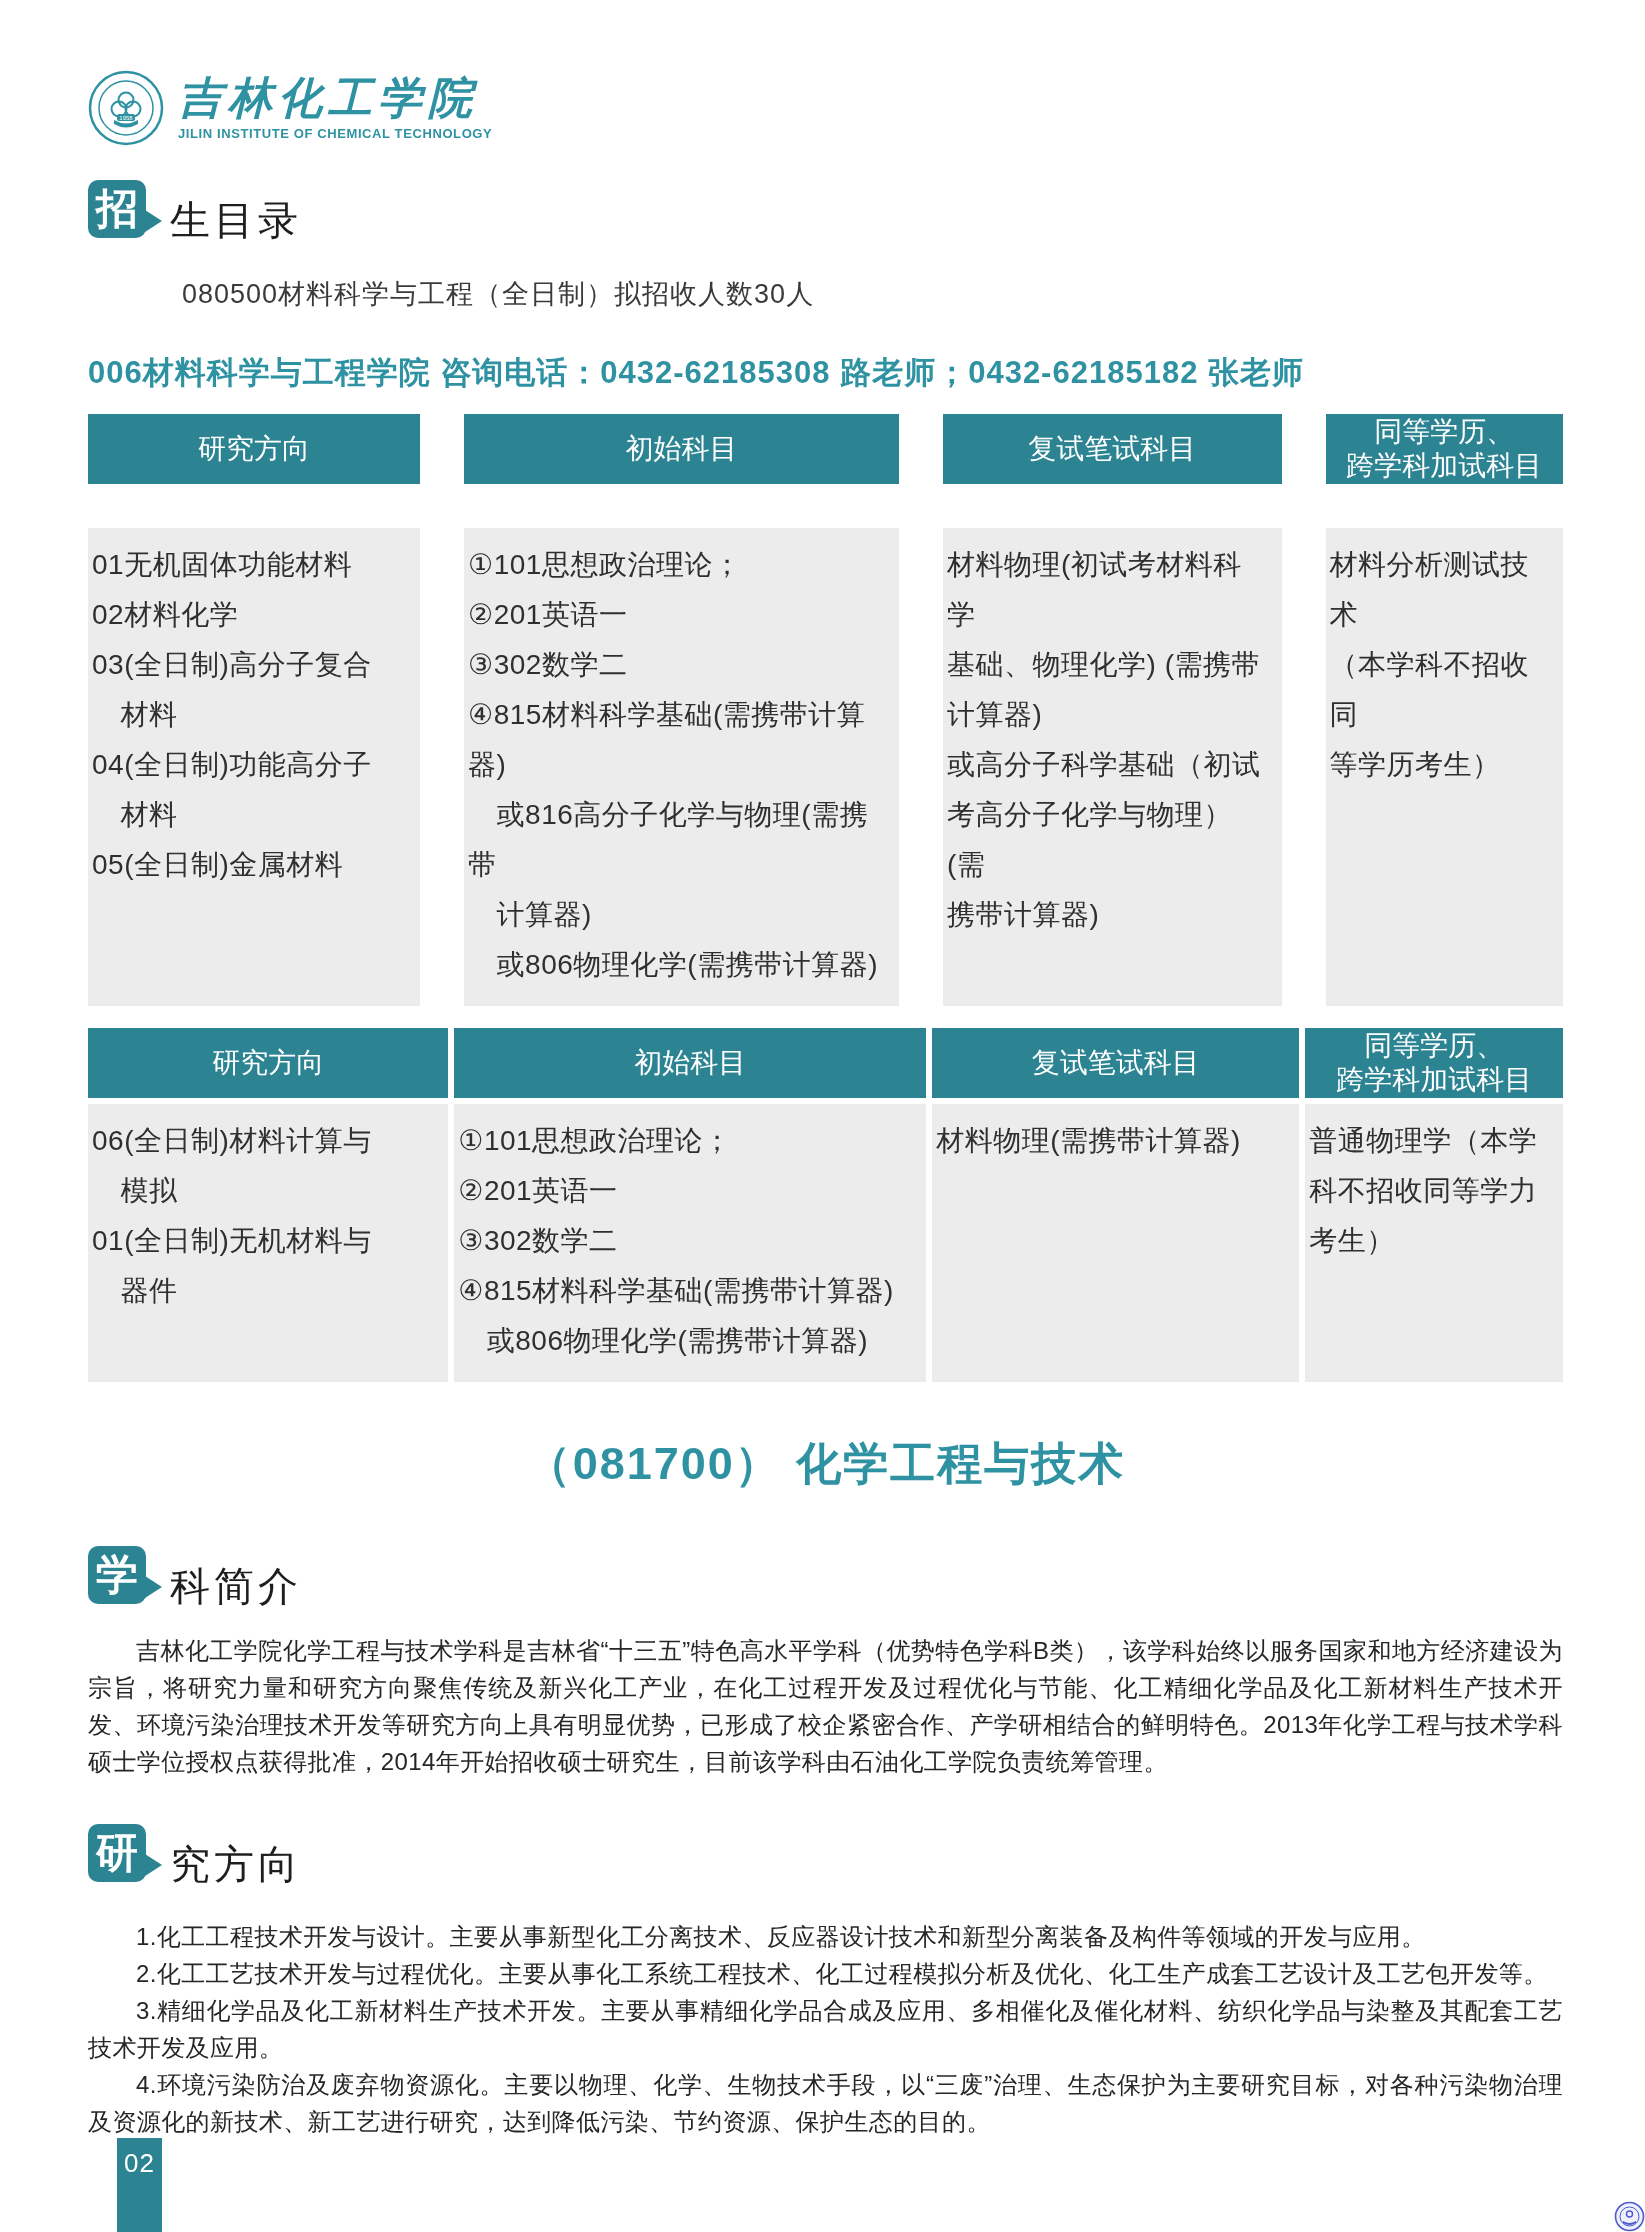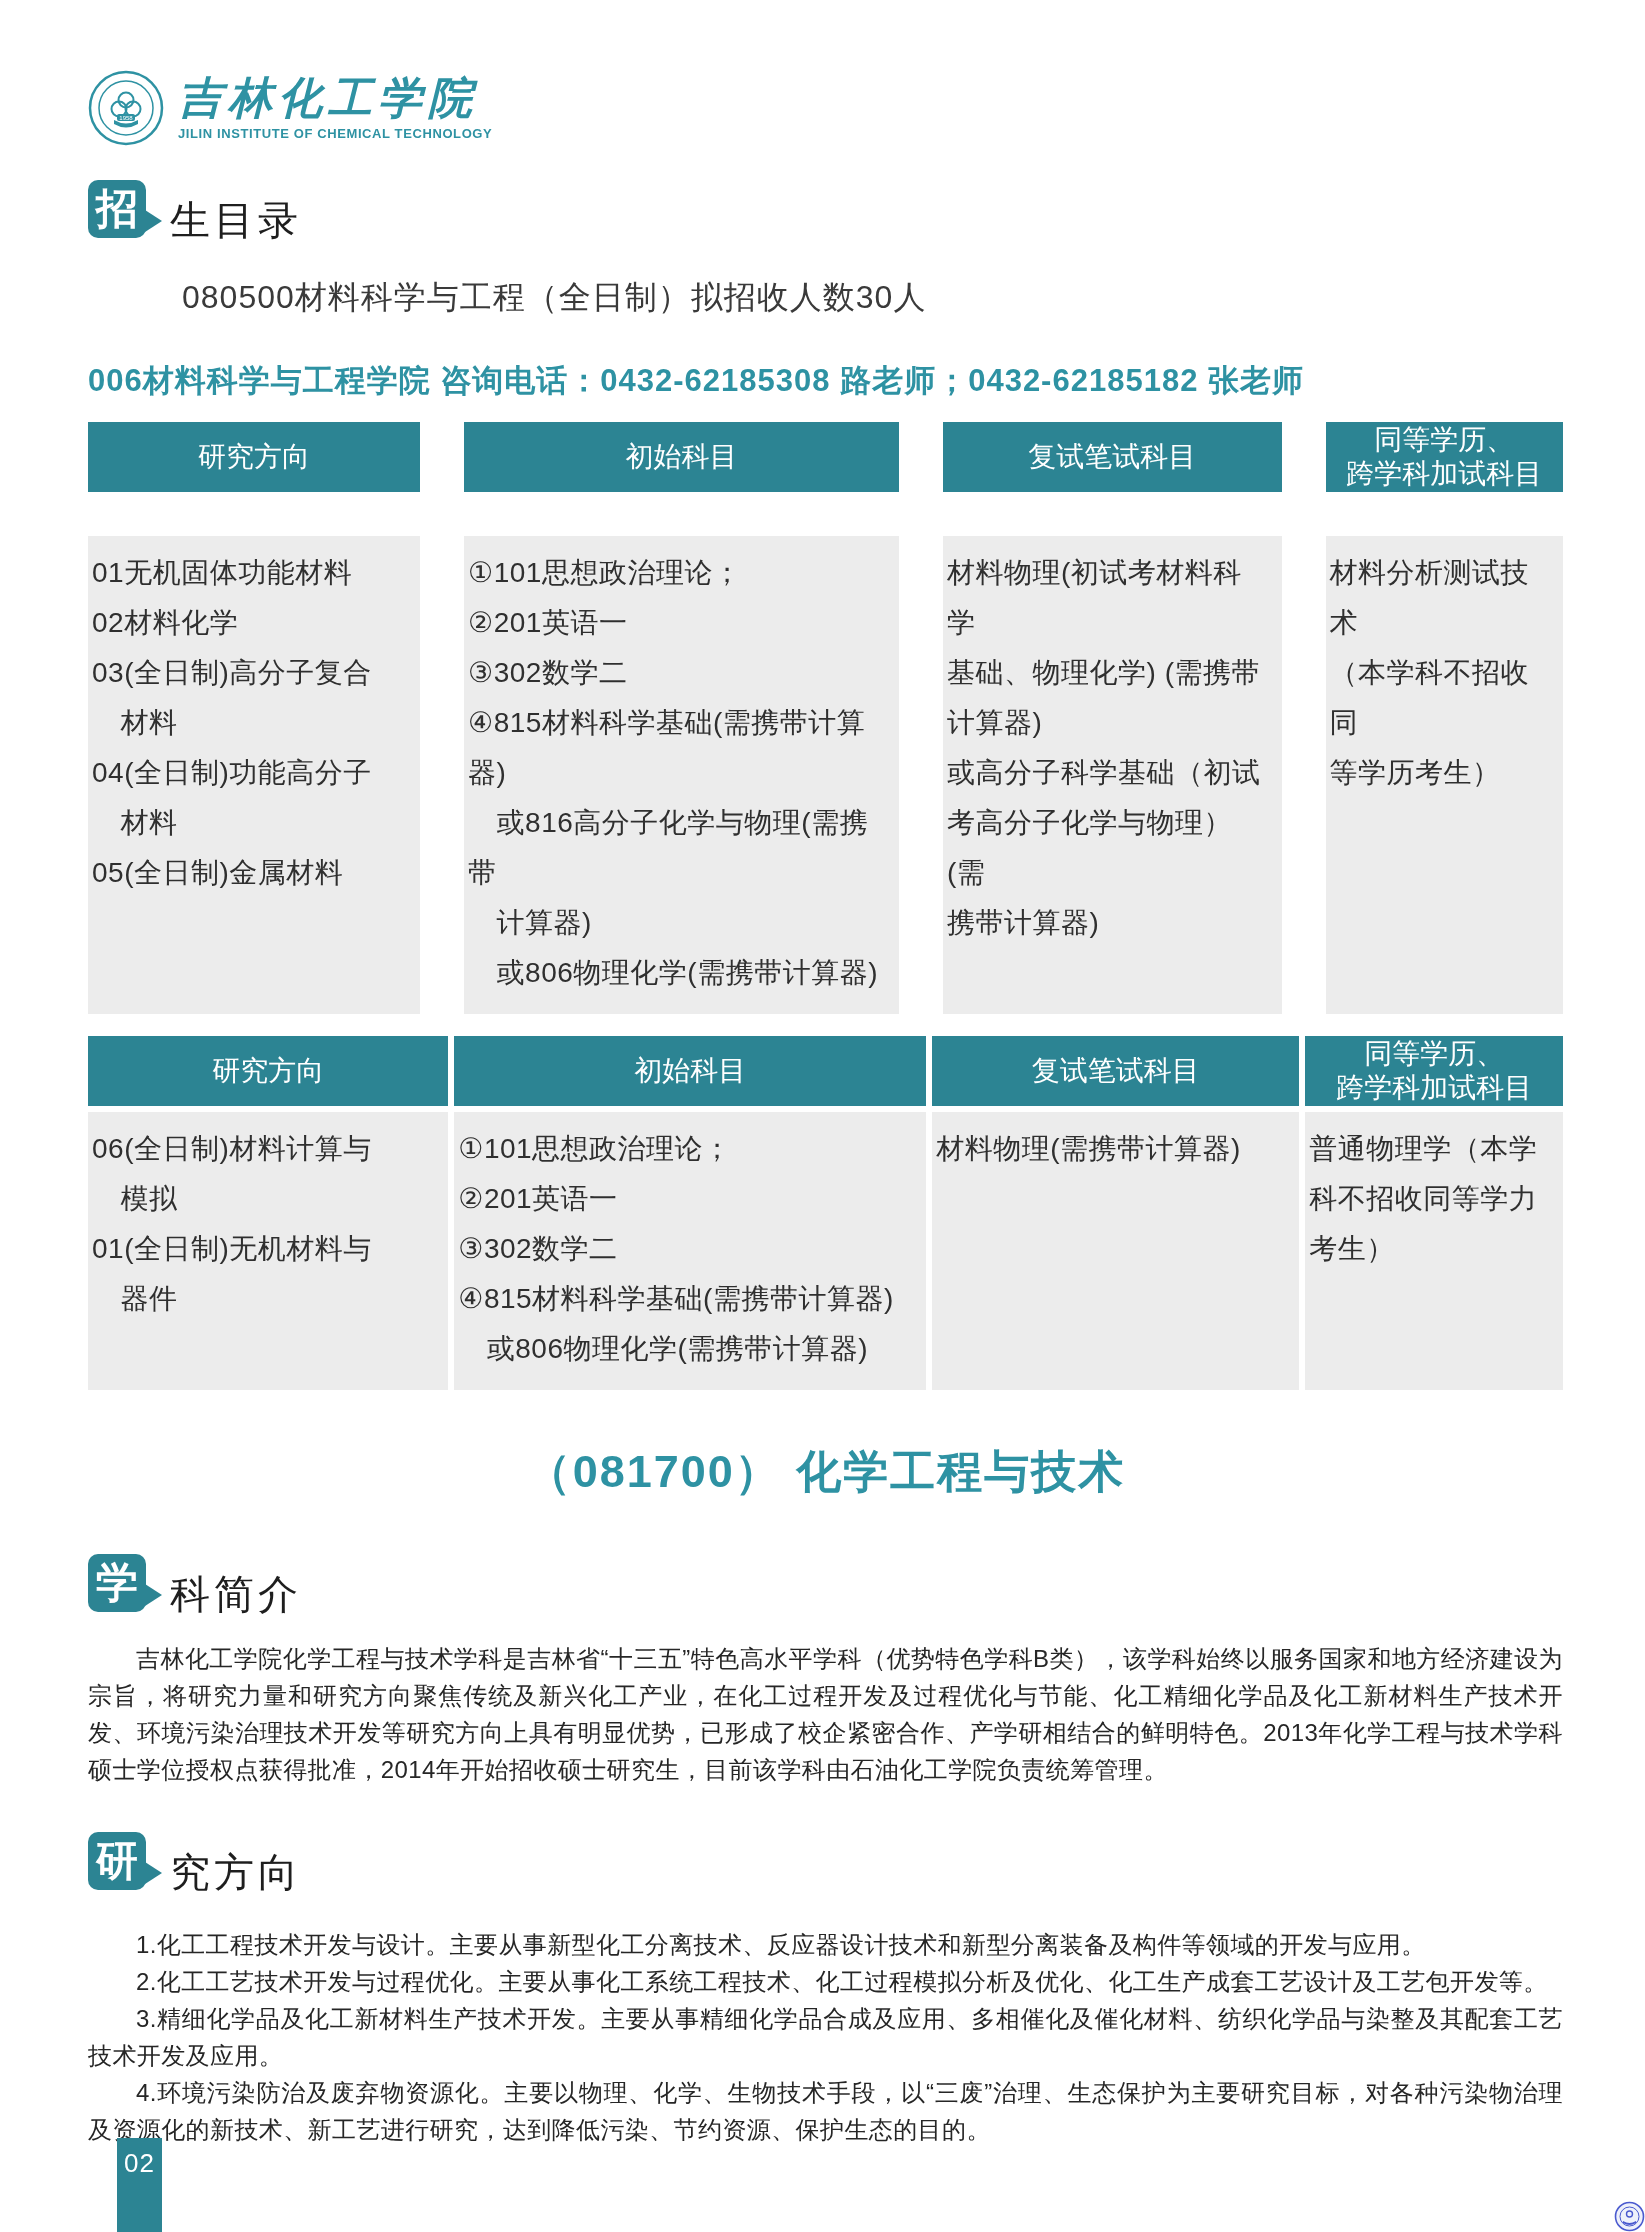--- a/index.html
+++ b/index.html
@@ -21,21 +21,21 @@
   
   .section-head{display:flex;align-items:flex-end;margin-top:30px;height:60px;}
   .badge{position:relative;width:58px;height:58px;background:#2C8493;border-radius:10px;
          display:flex;align-items:center;justify-content:center;flex:0 0 auto;}
   .badge .badge-char{color:#fff;font-size:42px;font-weight:bold;line-height:1;}
   .badge::after{content:"";position:absolute;right:-16px;bottom:6px;width:0;height:0;
         border-top:11px solid transparent;border-bottom:11px solid transparent;border-left:17px solid #2C8493;}
   .section-title{font-size:40px;color:#1e1e1e;margin-left:24px;line-height:1;transform:translateY(2px);letter-spacing:4px;margin-top:20px;}
 
   
-  .intro-line{margin:38px 0 0 94px;font-size:32px;color:#3a3a3a;letter-spacing:1px;}
+  .intro-line{margin:38px 0 0 94px;font-size:27px;color:#3a3a3a;letter-spacing:1px;}
   .dept-heading{margin:40px 0 0 0;font-size:31px;font-weight:bold;color:#2E92A3;letter-spacing:1px;}
 
   
   .rtable{margin-top:22px;display:grid;grid-template-columns:365fr 478fr 372fr 261fr;gap:6px;width:1475px;}
   .th{background:#2C8493;color:#ffffff;font-size:28px;min-height:70px;
       display:flex;align-items:center;justify-content:center;text-align:center;
       white-space:pre-line;line-height:1.2;}
   .td{background:#ececec;color:#2f2f2f;font-size:28px;line-height:50px;
       padding:12px 14px 16px 4px;white-space:pre-line;letter-spacing:0.5px;}
   .dept-heading + .rtable{margin-top:20px;gap:44px;}

